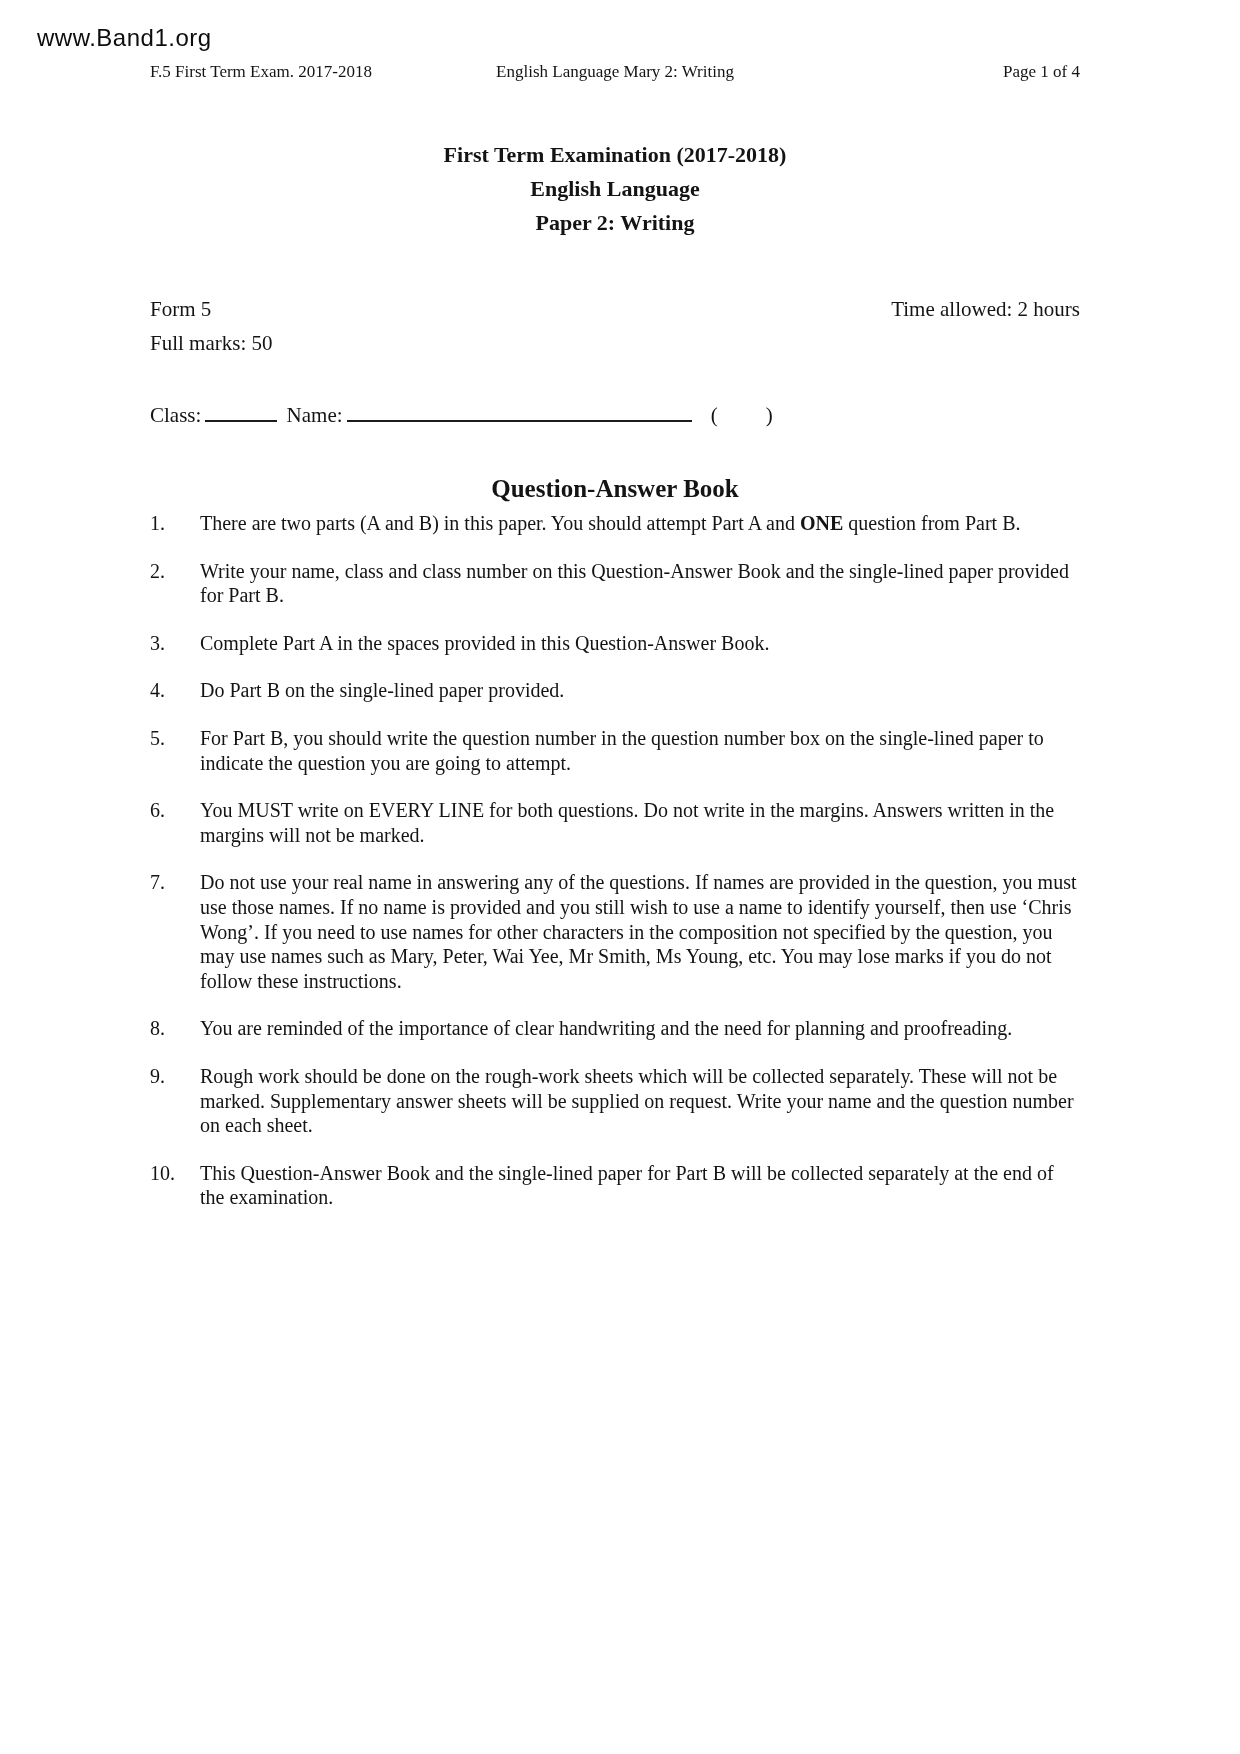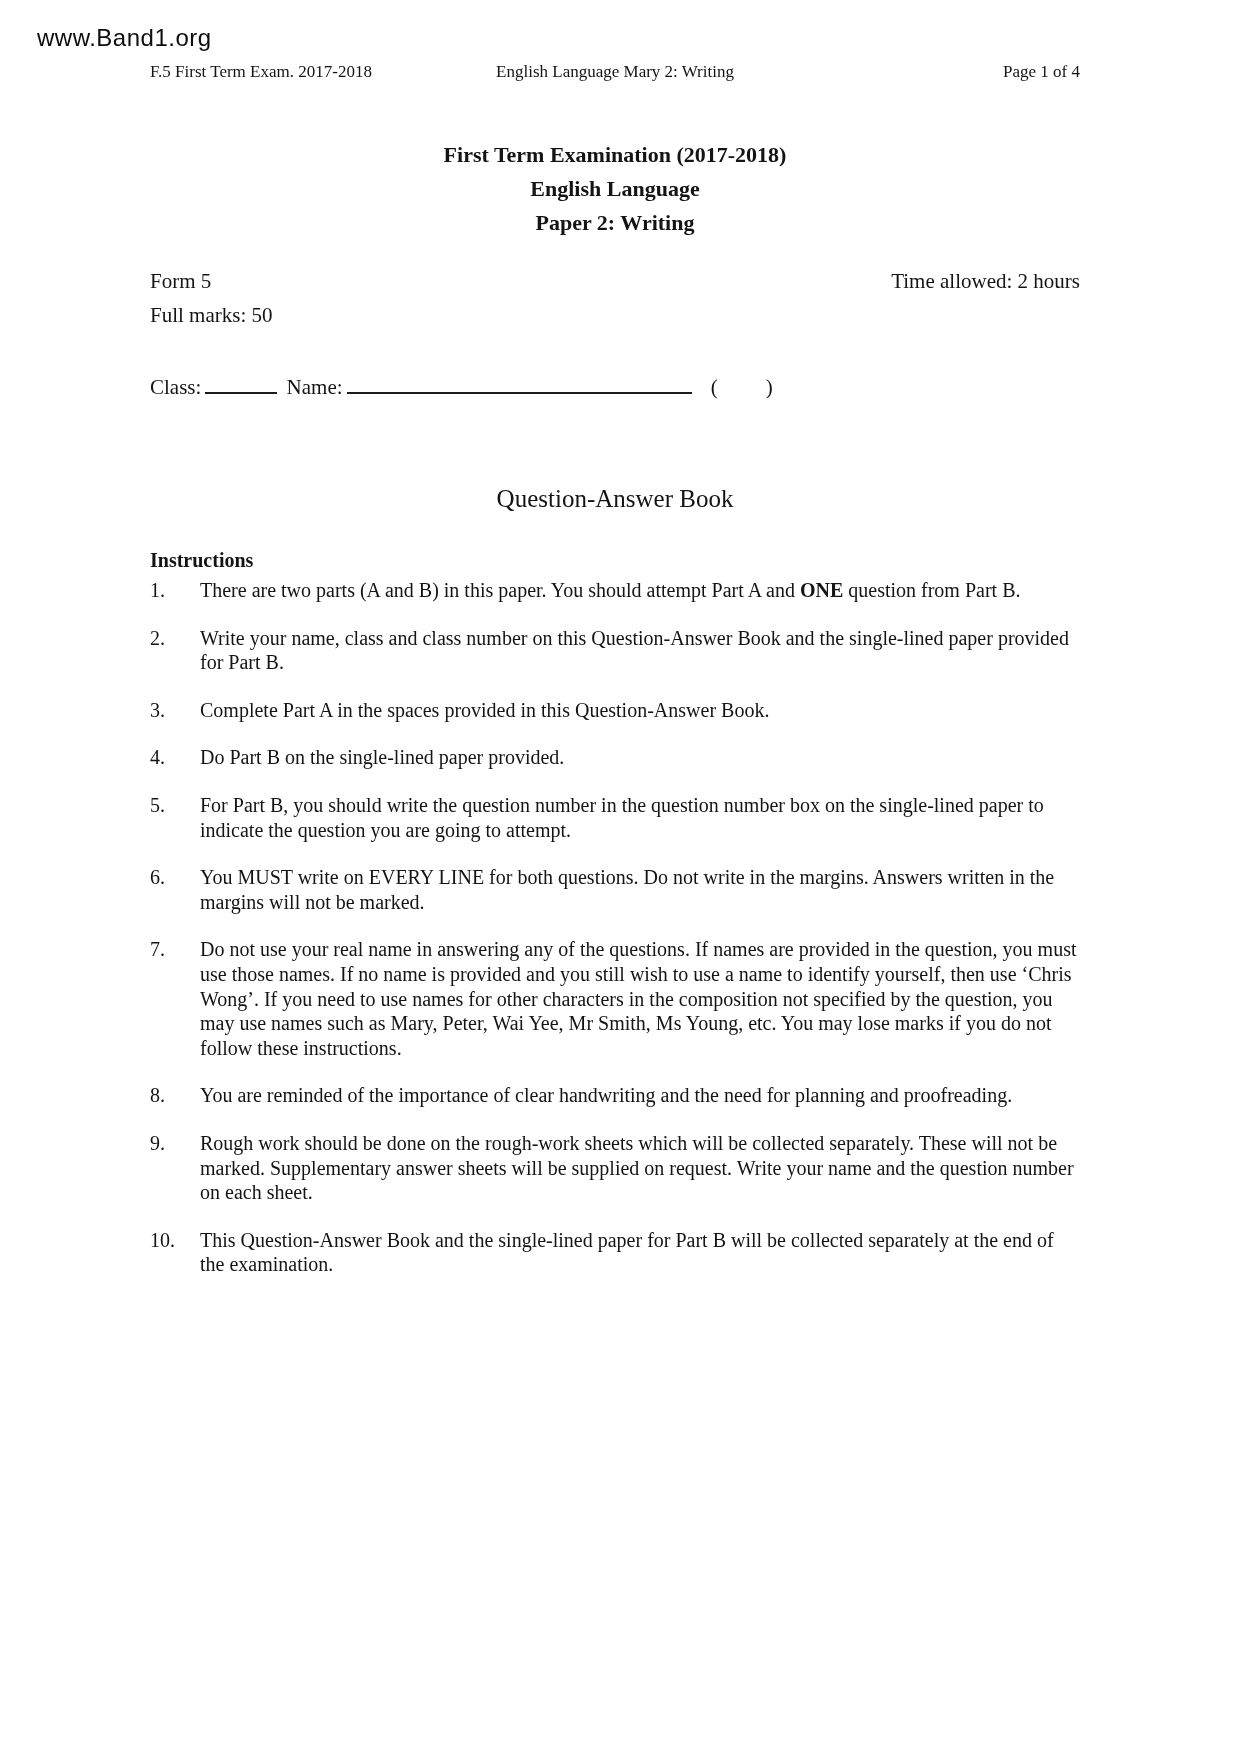--- a/index.html
+++ b/index.html
@@ -38,21 +38,21 @@
   .page-header .hdr-center{ text-align: center; }
   .page-header .hdr-right { text-align: right; }
   .title-block {
     margin-top: 56px;
     text-align: center;
     font-weight: bold;
     font-size: 22px;
     line-height: 34px;
   }
   .info-row {
-    margin-top: 28px;
+    margin-top: 56px;
     display: flex;
     justify-content: space-between;
     font-size: 21px;
     line-height: 26px;
     align-items: center;
   }
   .full-marks {
     margin-top: 8px;
     font-size: 21px;
     line-height: 26px;
@@ -78,23 +78,23 @@
   }
   .blank-class { width: 72px; }
   .blank-name  { width: 345px; }
   .blank-mark  { width: 62px; }
   .blank-total { width: 66px; }
   .paren-open  { margin-left: 10px; }
   .paren-close { margin-left: 48px; }
   .total-label { margin-left: 36px; }
   .partb-label { margin-left: 6px; }
   .section-title {
-    margin-top: 80px;
+    margin-top: 42px;
     text-align: center;
-    font-weight: normal;
+    font-weight: bold;
     font-size: 25px;
     line-height: 34px;
   }
   .instructions-heading {
     margin-top: 32px;
     font-weight: bold;
     font-size: 20px;
     line-height: 25px;
   }
   .instruction-list {
@@ -143,21 +143,20 @@
 
   <div class="class-line">
     <span>Class:</span><span class="blank blank-class"></span>
     <span>Name:</span><span class="blank blank-name"></span>
     <span class="paren-open">(</span><span class="paren-close">)</span>
   </div>
 
 
   <div class="section-title">Question-Answer Book</div>
 
-  <div class="instructions-heading">Instructions</div>
 
   <div class="instruction-list" id="instruction-list">
       <div class="instruction-item">
         <span class="item-num">1.</span>
         <span class="item-body"><span>There are two parts (A and B) in this paper. You should attempt Part A and </span><span class="bold">ONE</span><span> question from Part B.</span></span>
       </div>
       <div class="instruction-item">
         <span class="item-num">2.</span>
         <span class="item-body"><span>Write your name, class and class number on this Question-Answer Book and the single-lined paper provided for Part B.</span></span>
       </div>

